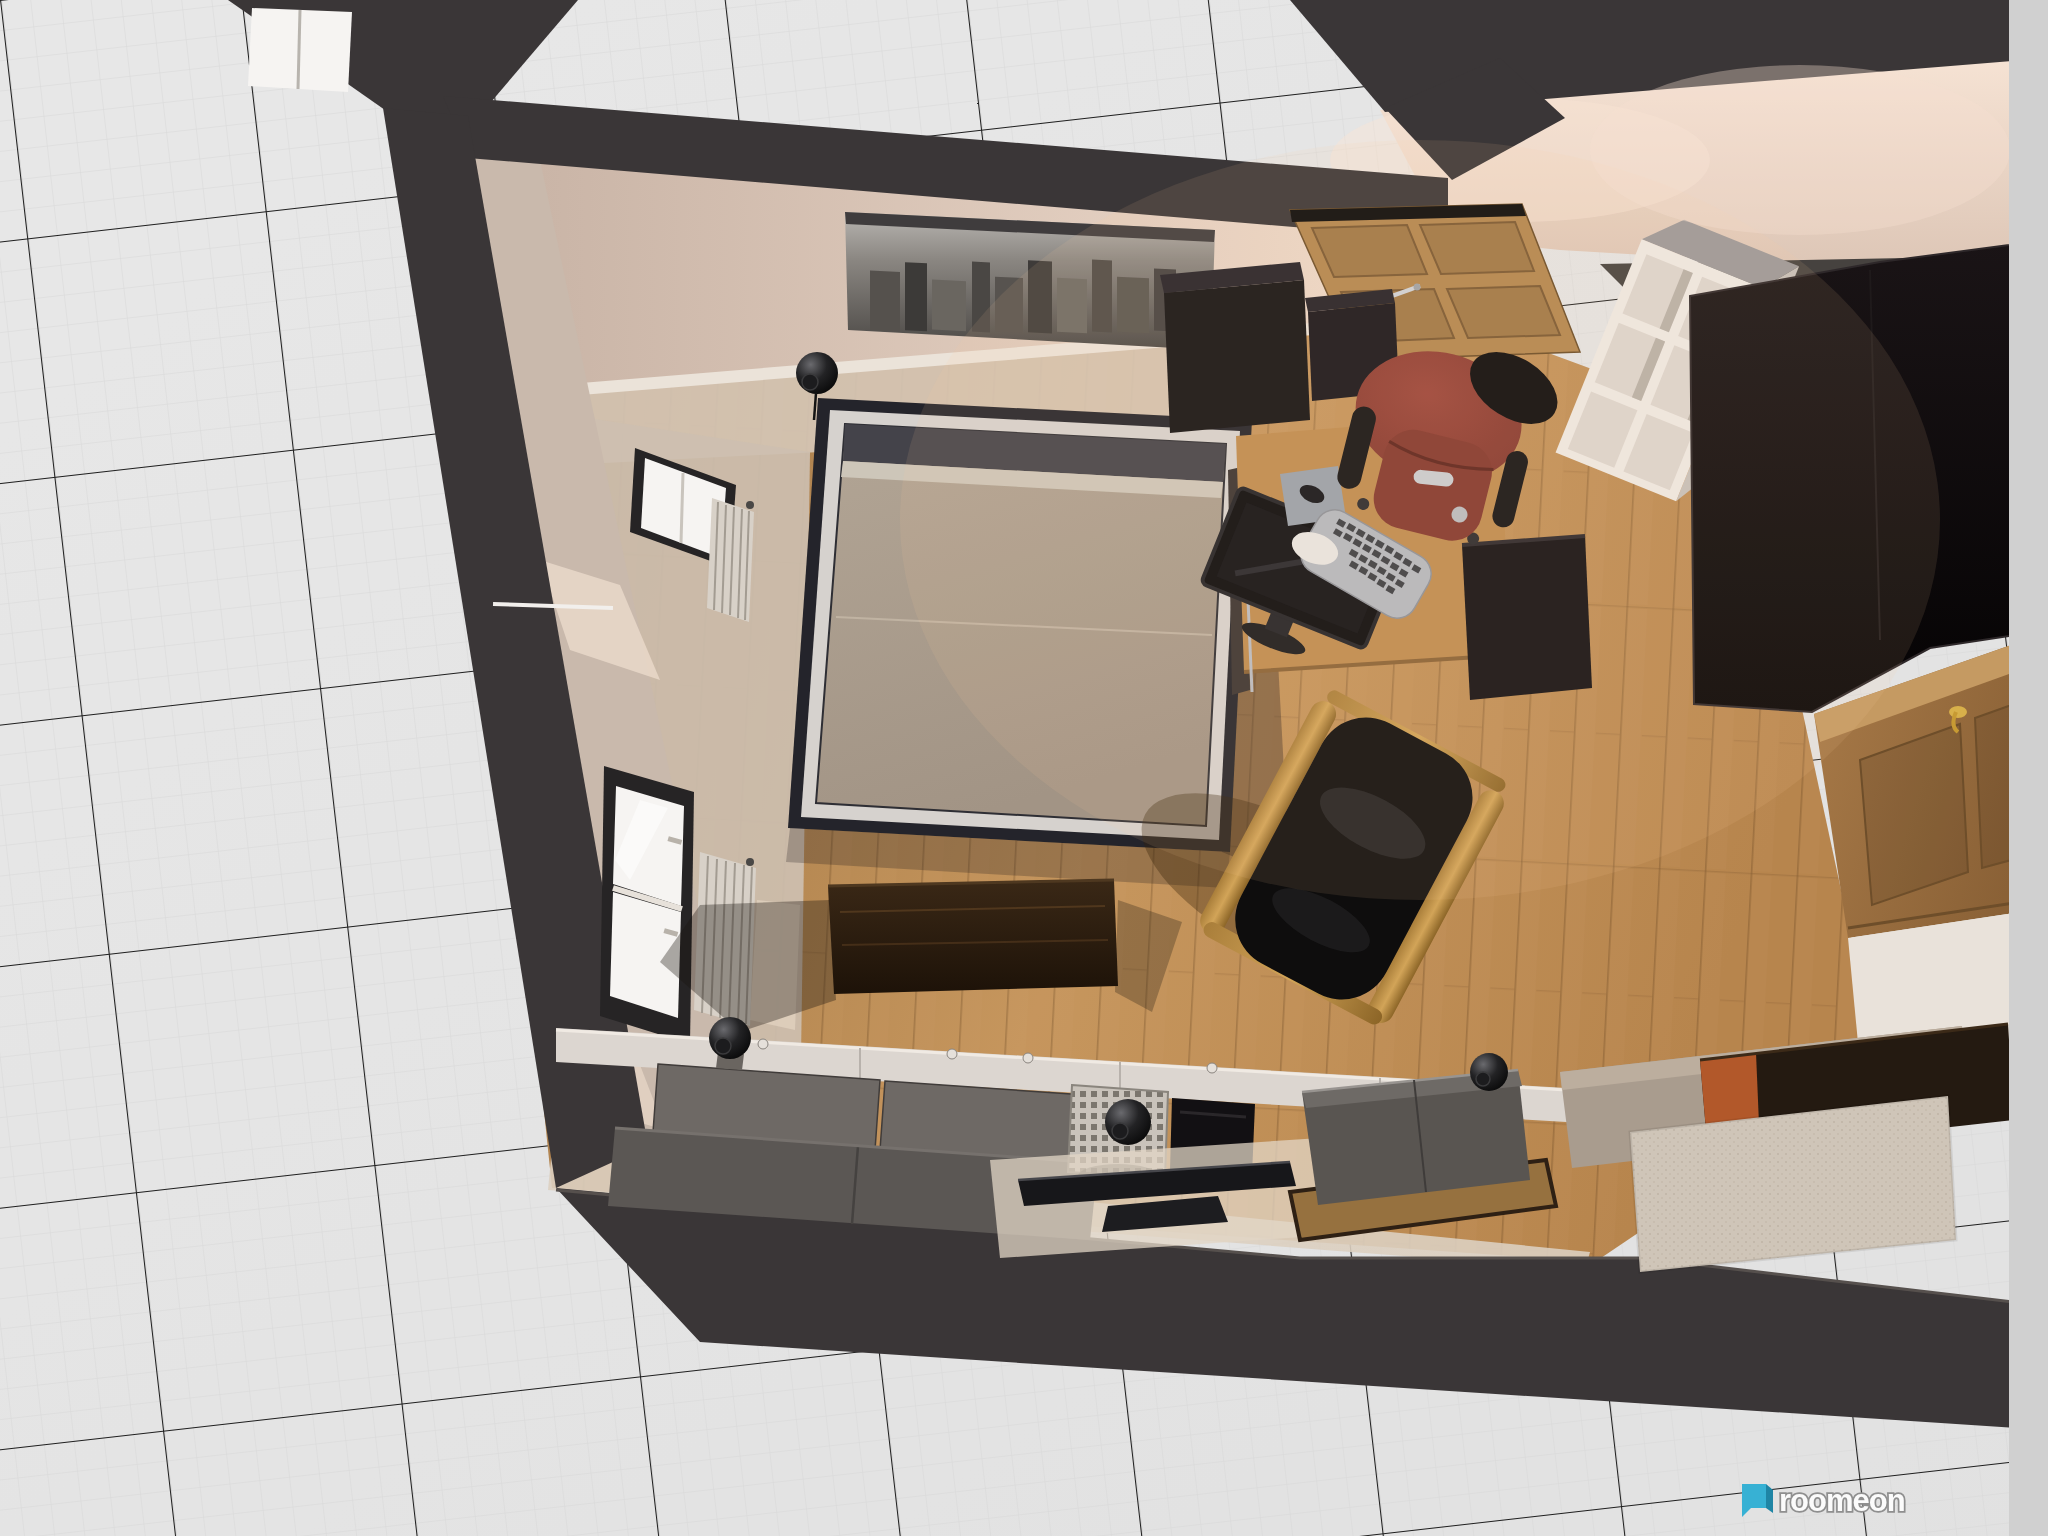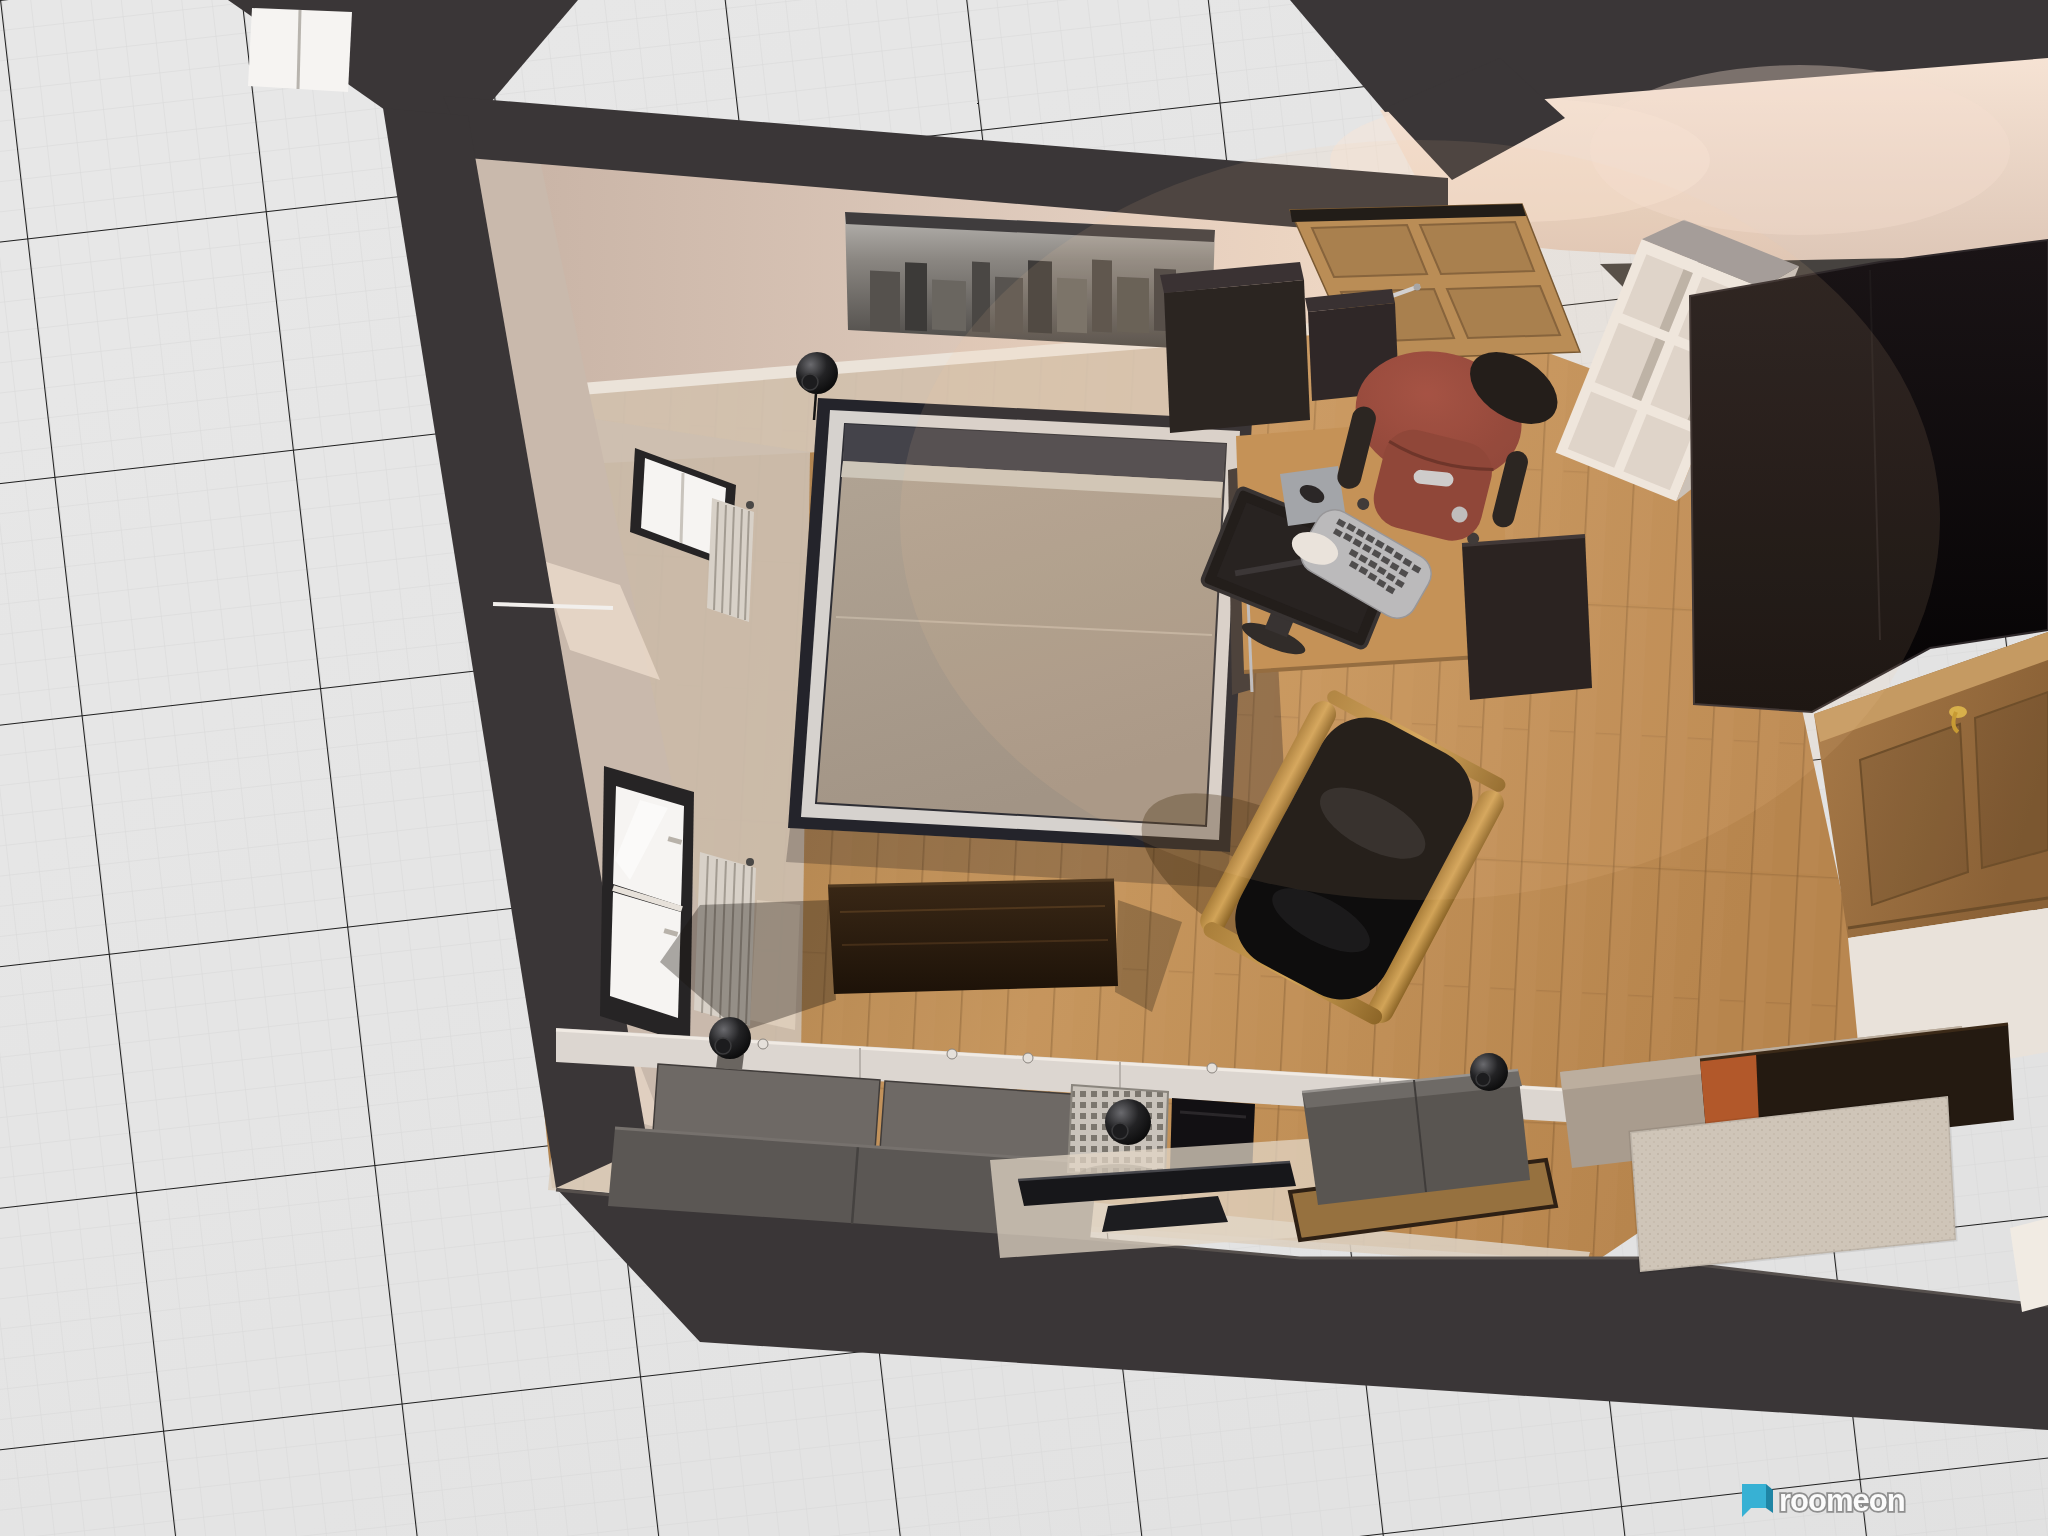--- a/index.html
+++ b/index.html
@@ -1,17 +1,17 @@
 <!DOCTYPE html>
 <html><head>
 <meta charset="utf-8">
 <style>
   html,body{margin:0;padding:0;background:#d0d0d0;}
   .stage{position:relative;width:2009px;height:1536px;overflow:hidden;
-         font-family:"Liberation Sans",sans-serif;padding-left:40px;}
+         font-family:"Liberation Sans",sans-serif;}
   svg{display:block;position:absolute;inset:0;}
   text{font-family:"Liberation Sans",sans-serif;}
 </style>
 </head>
 <body>
 
 <div class="stage">
 <svg viewBox="0 0 2048 1536" width="2048" height="1536" xmlns="http://www.w3.org/2000/svg">
   <defs>
     <linearGradient id="tileGrad" x1="0" y1="0" x2="1" y2="1">

